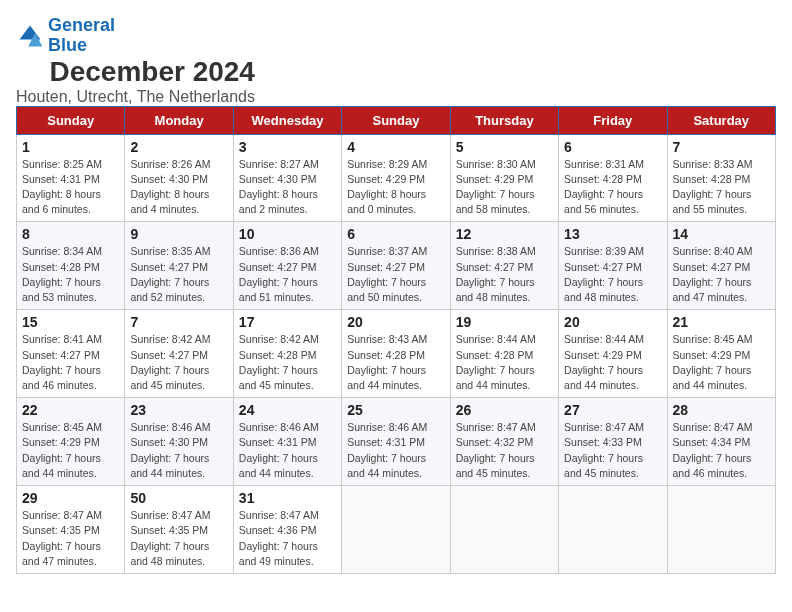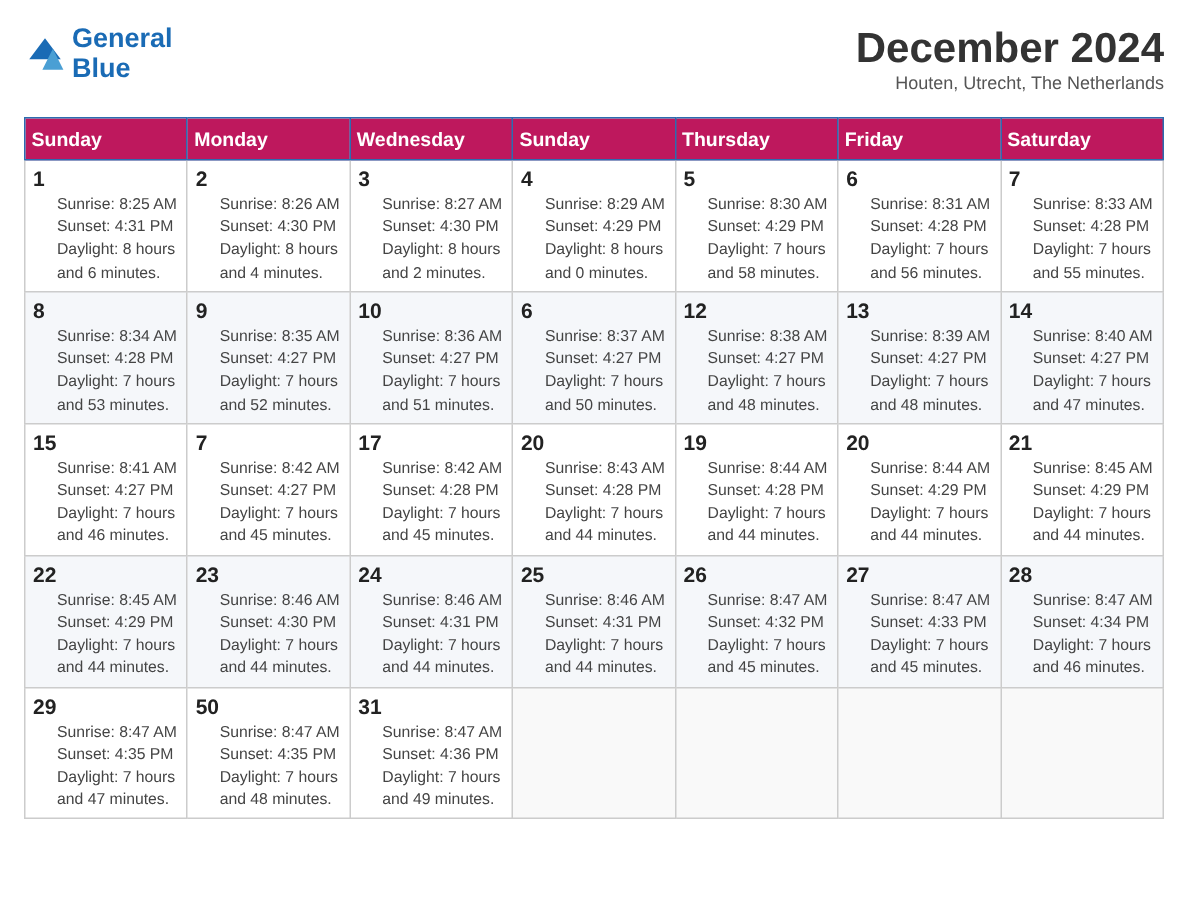--- a/index.html
+++ b/index.html
@@ -7,21 +7,22 @@
       font-family: Arial, sans-serif;
       background: #fff;
       width: 792px;
       min-height: 612px;
       padding: 16px;
     }
     .header {
       display: flex;
       justify-content: space-between;
       align-items: flex-start;
-      margin-bottom: 16px;
+      margin-bottom: 0;
+      flex-direction: column;
     }
     .logo {
       display: flex;
       align-items: center;
       gap: 4px;
     }
     .logo-text {
       font-size: 18px;
       font-weight: bold;
       line-height: 1.1;
@@ -34,33 +35,33 @@
     }
     .title-block {
       text-align: right;
     }
     .month-title {
       font-size: 28px;
       font-weight: bold;
       color: #333;
     }
     .subtitle {
-      font-size: 12px;
+      font-size: 16px;
       color: #555;
     }
     table {
       width: 100%;
       border-collapse: collapse;
       font-size: 11px;
     }
     thead tr th {
-      background-color: #be185d;
+      background-color: #b91c1c;
       color: #fff;
       padding: 6px 4px;
-      text-align: left;
+      text-align: center;
       font-size: 13px;
       font-weight: bold;
       border: 1px solid #2b6cb0;
     }
     tbody tr td {
       border: 1px solid #ccc;
       vertical-align: top;
       padding: 4px 5px;
       width: 108px;
       min-height: 80px;
@@ -73,21 +74,20 @@
       font-size: 14px;
       font-weight: bold;
       color: #222;
       display: block;
       margin-bottom: 2px;
     }
     .day-info {
       color: #444;
       font-size: 10.5px;
       line-height: 1.45;
-      margin-left: 16px;
     }
     .empty-cell {
       background: #f9f9f9;
     }
   </style>
 </head>
 <body>
 
 <div class="header">
   <div class="logo">

